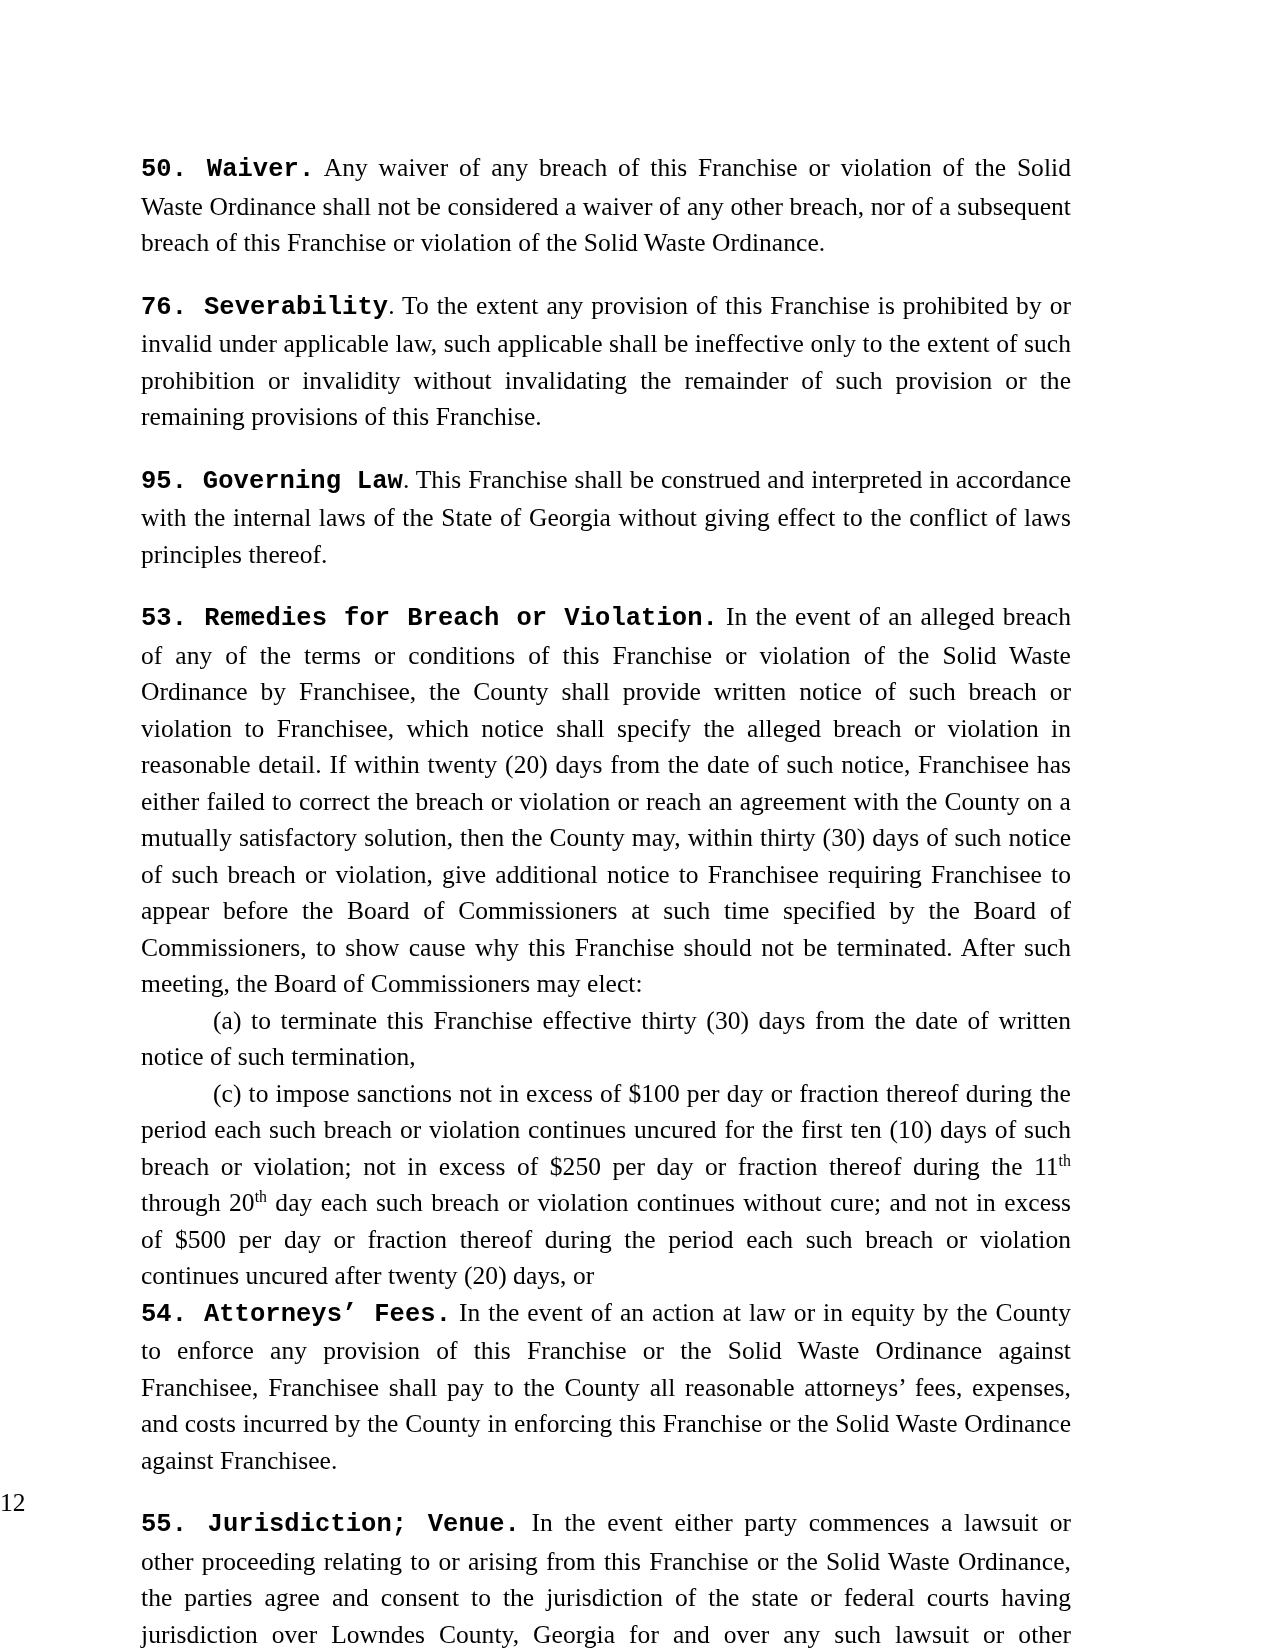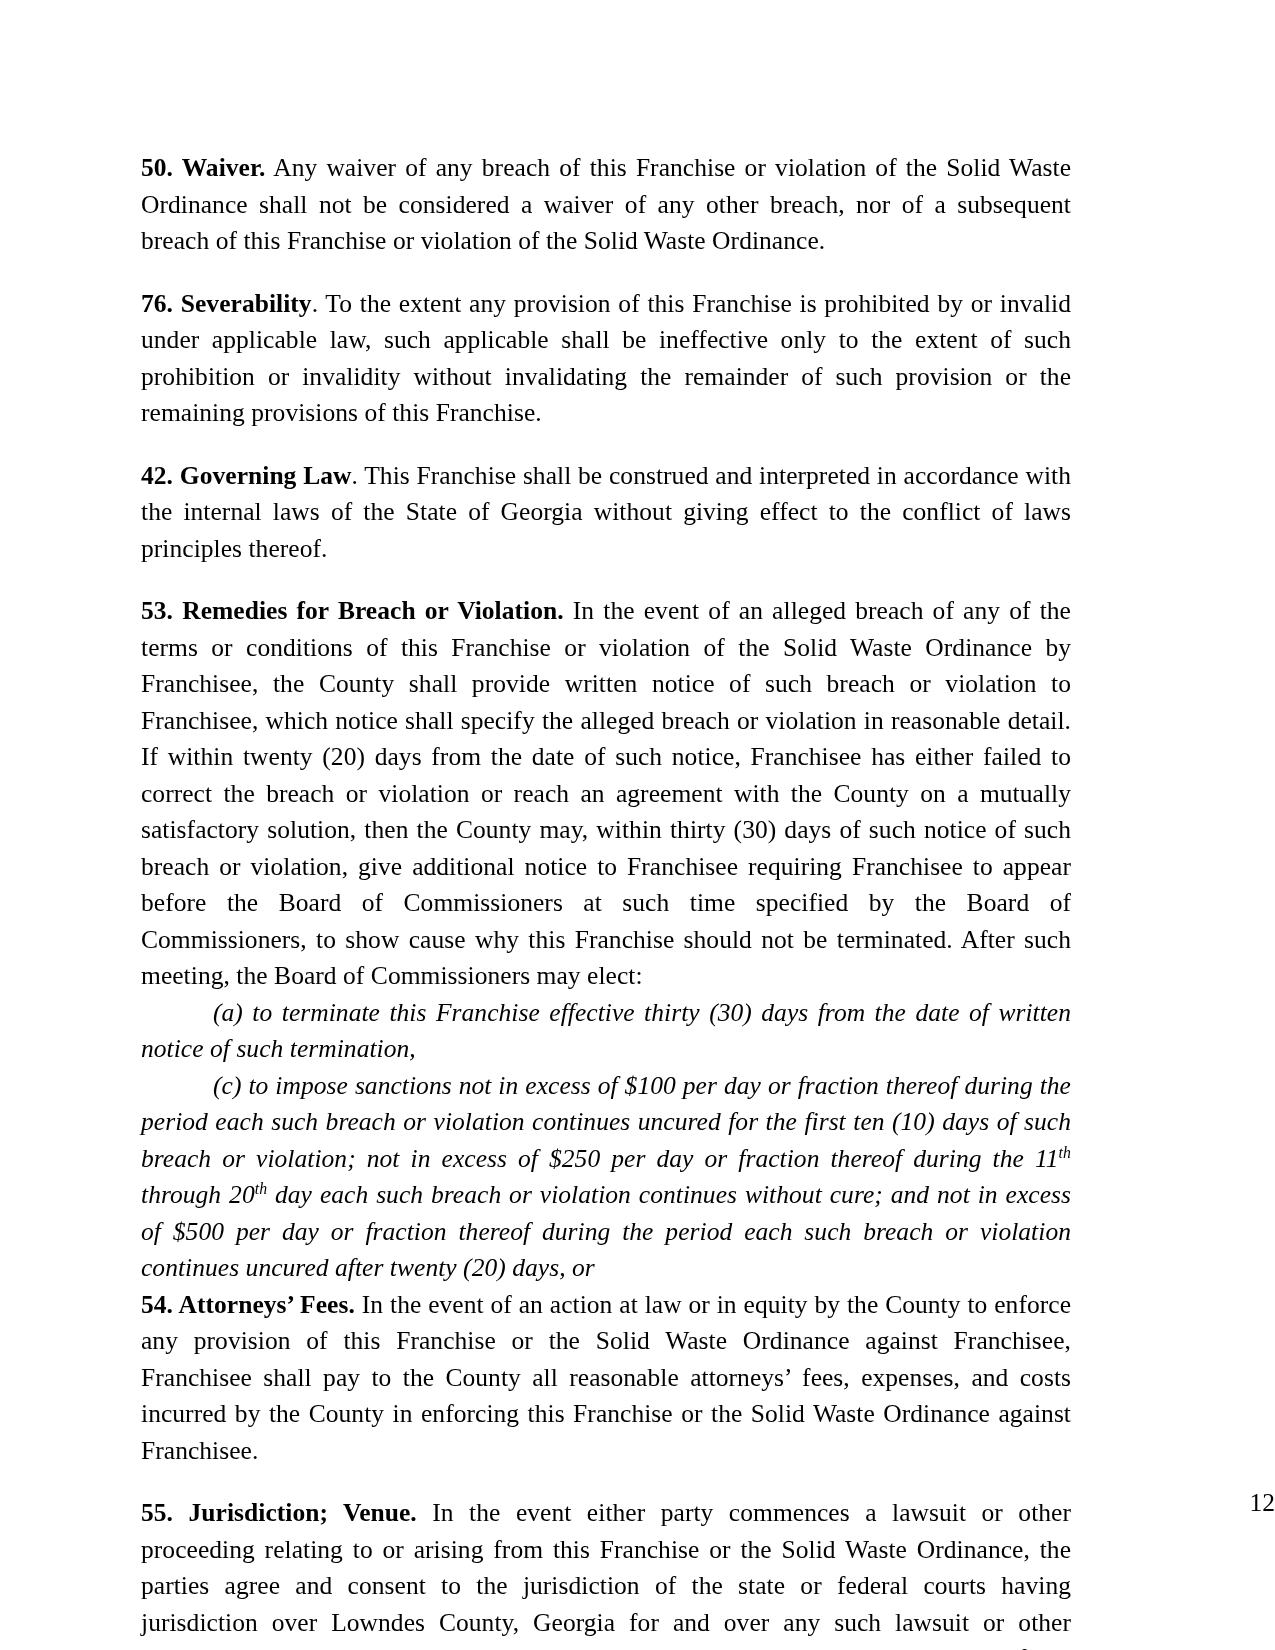--- a/index.html
+++ b/index.html
@@ -33,52 +33,52 @@
     text-align: justify;
     text-justify: inter-word;
     letter-spacing: 0.05px;
     word-spacing: 0px;
   }
   p.para.tight {
     margin-bottom: 0;
   }
   .heading {
     font-weight: bold;
+    font-family: Liberation Mono, monospace;
   }
   .sub {
     text-indent: 72px;
-    font-style: italic;
   }
   sup {
     font-size: 0.62em;
     vertical-align: super;
     line-height: 0;
   }
   .page-number {
     position: absolute;
     left: 0;
     top: 1487px;
     width: 1275px;
-    text-align: right;
+    text-align: left;
     font-size: 25.5px;
     line-height: 32px;
     font-family: "Liberation Serif", "DejaVu Serif", serif;
   }
 </style>
 </head>
 <body>
 
 <div class="page">
   <div class="content">
 
     <p class="para"><span class="heading">50. Waiver.</span><span> Any waiver of any breach of this Franchise or violation of the Solid Waste Ordinance shall not be considered a waiver of any other breach, nor of a subsequent breach of this Franchise or violation of the Solid Waste Ordinance.</span></p>
 
     <p class="para"><span class="heading">76. Severability</span><span>. To the extent any provision of this Franchise is prohibited by or invalid under applicable law, such applicable shall be ineffective only to the extent of such prohibition or invalidity without invalidating the remainder of such provision or the remaining provisions of this Franchise.</span></p>
 
-    <p class="para"><span class="heading">42. Governing Law</span><span>. This Franchise shall be construed and interpreted in accordance with the internal laws of the State of Georgia without giving effect to the conflict of laws principles thereof.</span></p>
+    <p class="para"><span class="heading">95. Governing Law</span><span>. This Franchise shall be construed and interpreted in accordance with the internal laws of the State of Georgia without giving effect to the conflict of laws principles thereof.</span></p>
 
     <p class="para tight"><span class="heading">53. Remedies for Breach or Violation.</span><span> In the event of an alleged breach of any of the terms or conditions of this Franchise or violation of the Solid Waste Ordinance by Franchisee, the County shall provide written notice of such breach or violation to Franchisee, which notice shall specify the alleged breach or violation in reasonable detail. If within twenty (20) days from the date of such notice, Franchisee has either failed to correct the breach or violation or reach an agreement with the County on a mutually satisfactory solution, then the County may, within thirty (30) days of such notice of such breach or violation, give additional notice to Franchisee requiring Franchisee to appear before the Board of Commissioners at such time specified by the Board of Commissioners, to show cause why this Franchise should not be terminated. After such meeting, the Board of Commissioners may elect:</span></p>
 
     <p class="para tight sub">(a) to terminate this Franchise effective thirty (30) days from the date of written notice of such termination,</p>
 
 
     <p class="para tight sub"><span>(c) to impose sanctions not in excess of $100 per day or fraction thereof during the period each such breach or violation continues uncured for the first ten (10) days of such breach or violation; not in excess of $250 per day or fraction thereof during the 11</span><sup>th</sup><span> through 20</span><sup>th</sup><span> day each such breach or violation continues without cure; and not in excess of $500 per day or fraction thereof during the period each such breach or violation continues uncured after twenty (20) days, or</span></p>
 
 
     <p class="para"><span class="heading">54. Attorneys’ Fees.</span><span> In the event of an action at law or in equity by the County to enforce any provision of this Franchise or the Solid Waste Ordinance against Franchisee, Franchisee shall pay to the County all reasonable attorneys’ fees, expenses, and costs incurred by the County in enforcing this Franchise or the Solid Waste Ordinance against Franchisee.</span></p>

